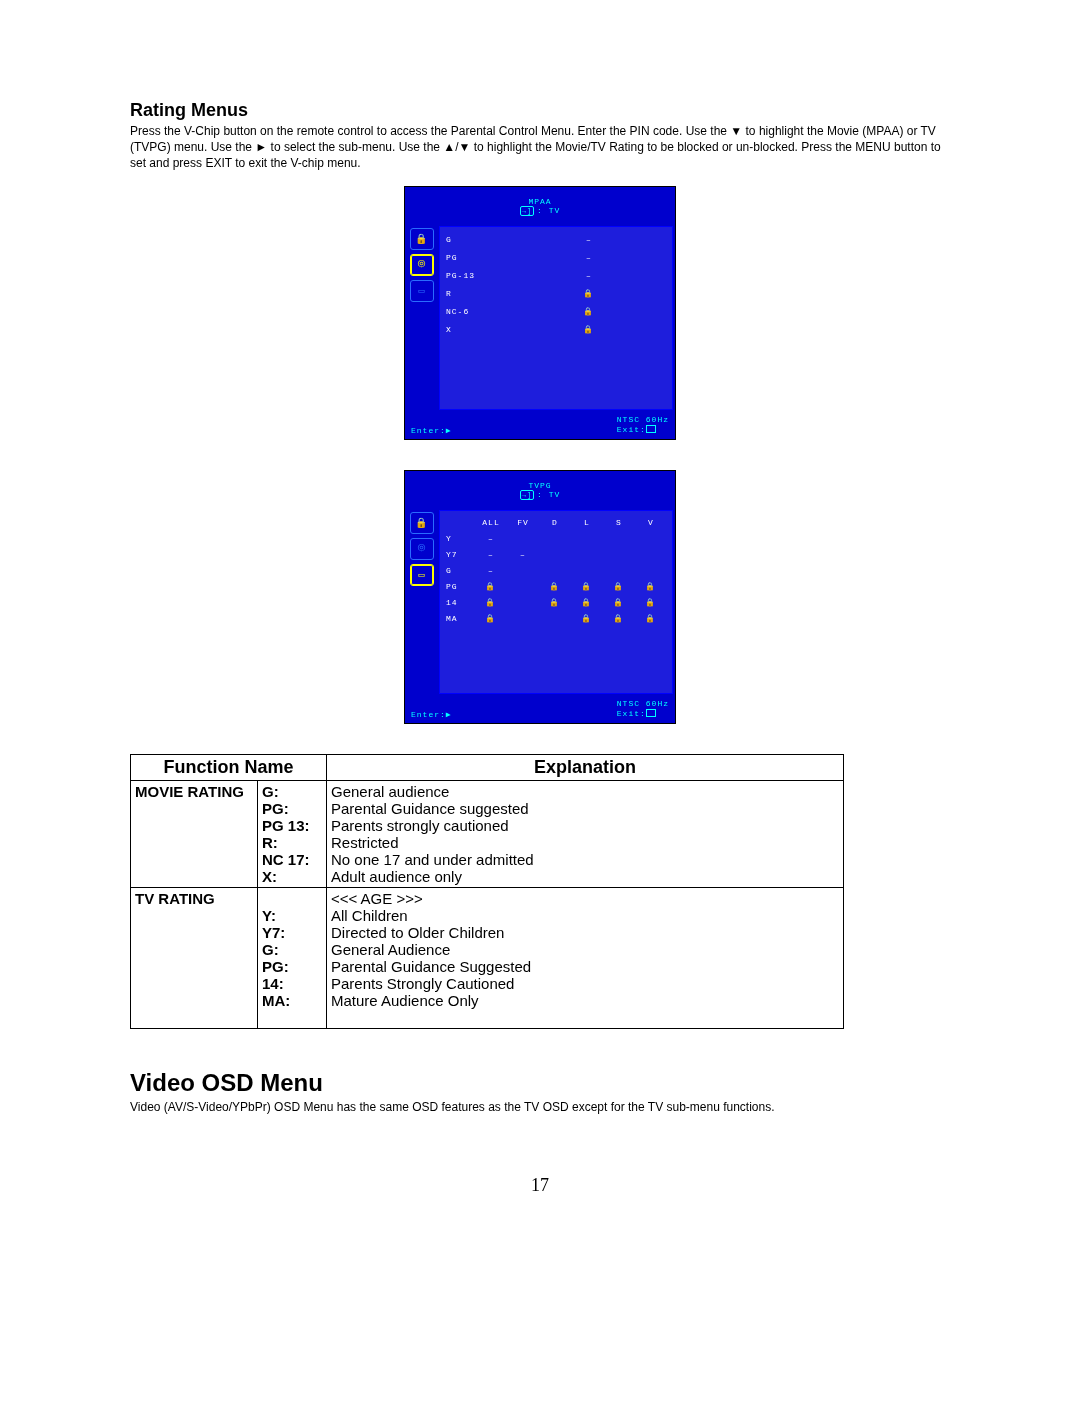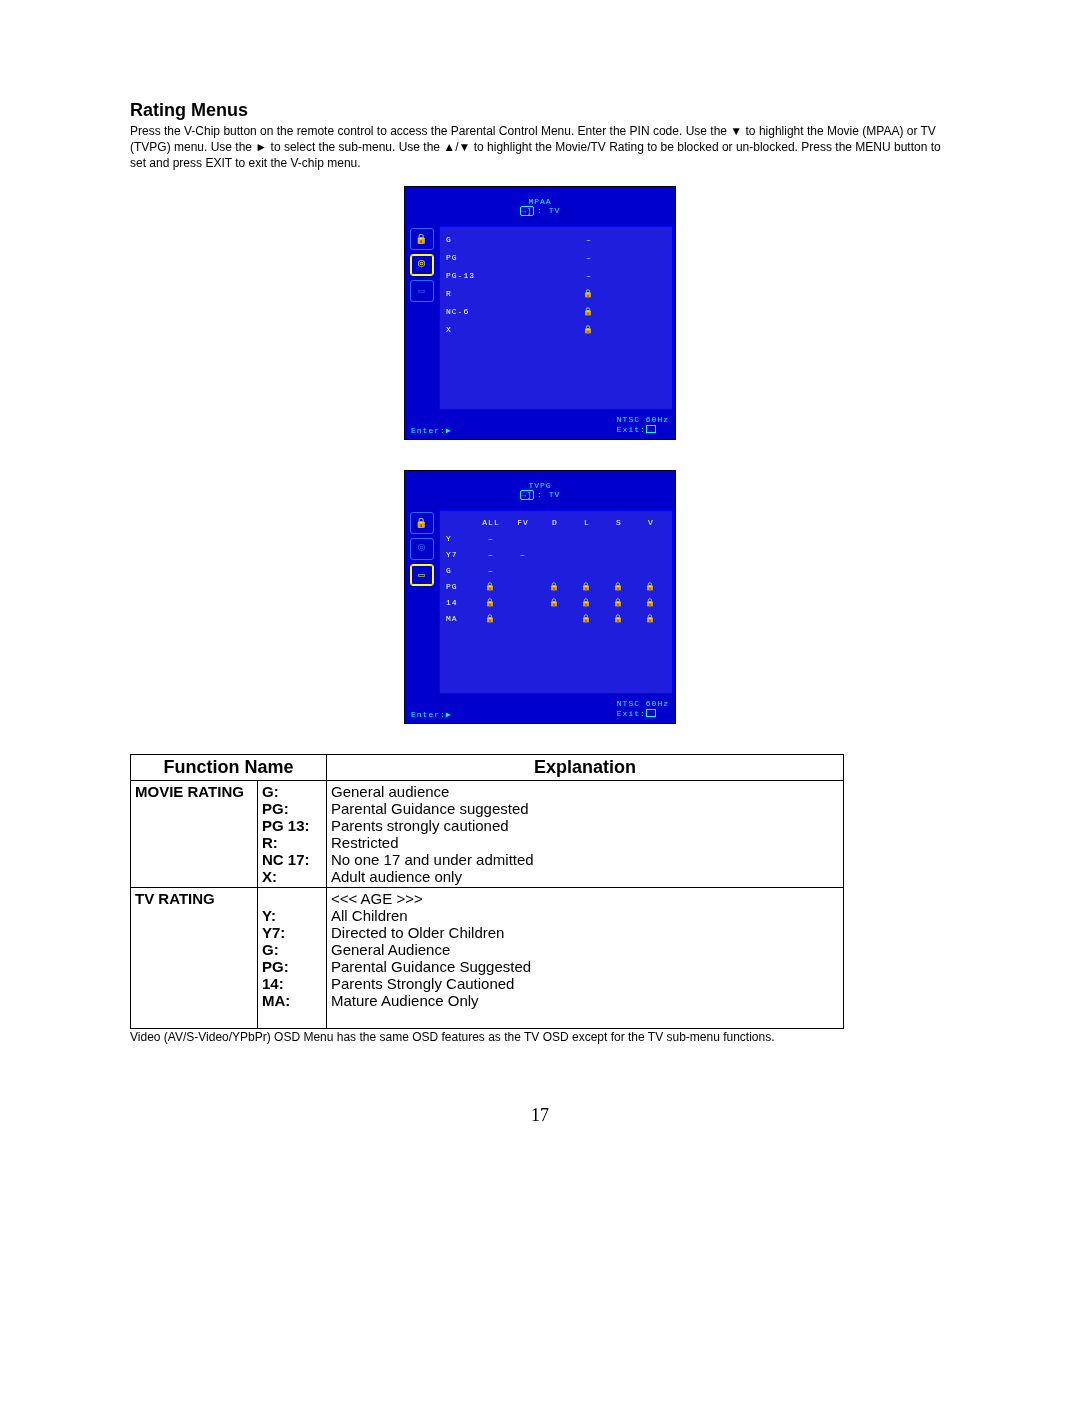--- a/index.html
+++ b/index.html
@@ -394,16 +394,17 @@
             <div>General Audience</div>
             <div>Parental Guidance Suggested</div>
             <div>Parents Strongly Cautioned</div>
             <div>Mature Audience Only</div>
             <div>&nbsp;</div>
           </td>
     </tr>
   </tbody>
     </table>
 
+  <h2 class="section-title-big">Video OSD Menu</h2>
   <p class="body-text">Video (AV/S-Video/YPbPr) OSD Menu has the same OSD features as the TV OSD except for the TV sub-menu functions.</p>
 
   <div class="page-num">17</div>
 </div>
 
 </body></html>

